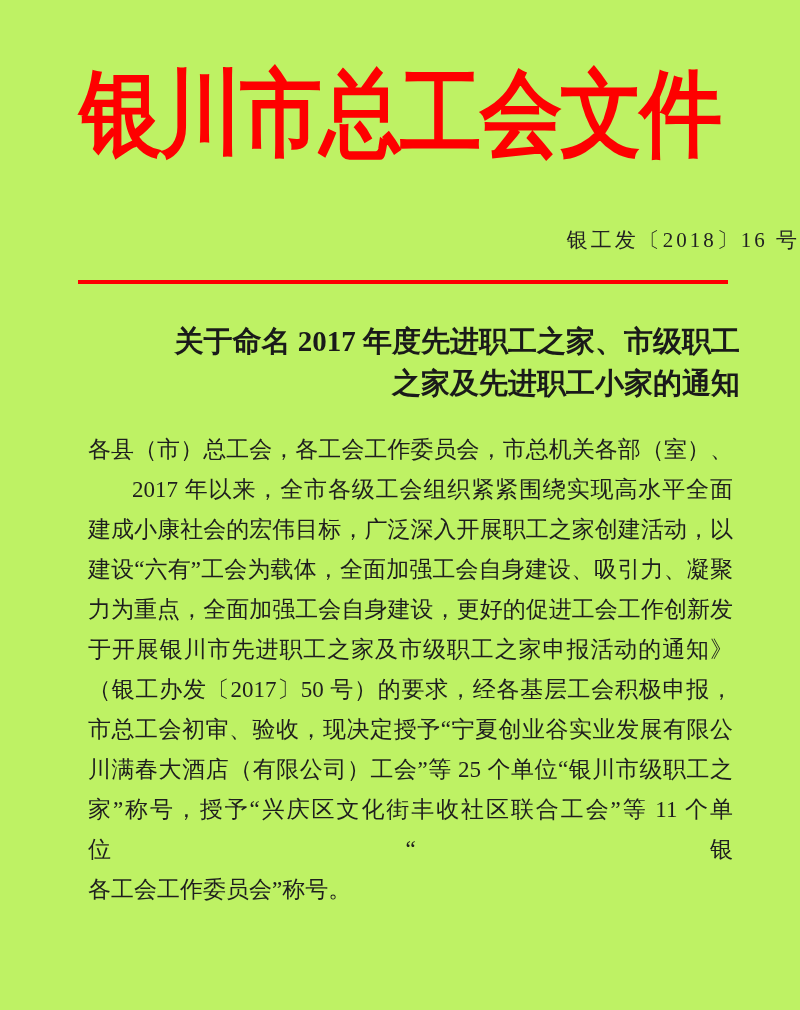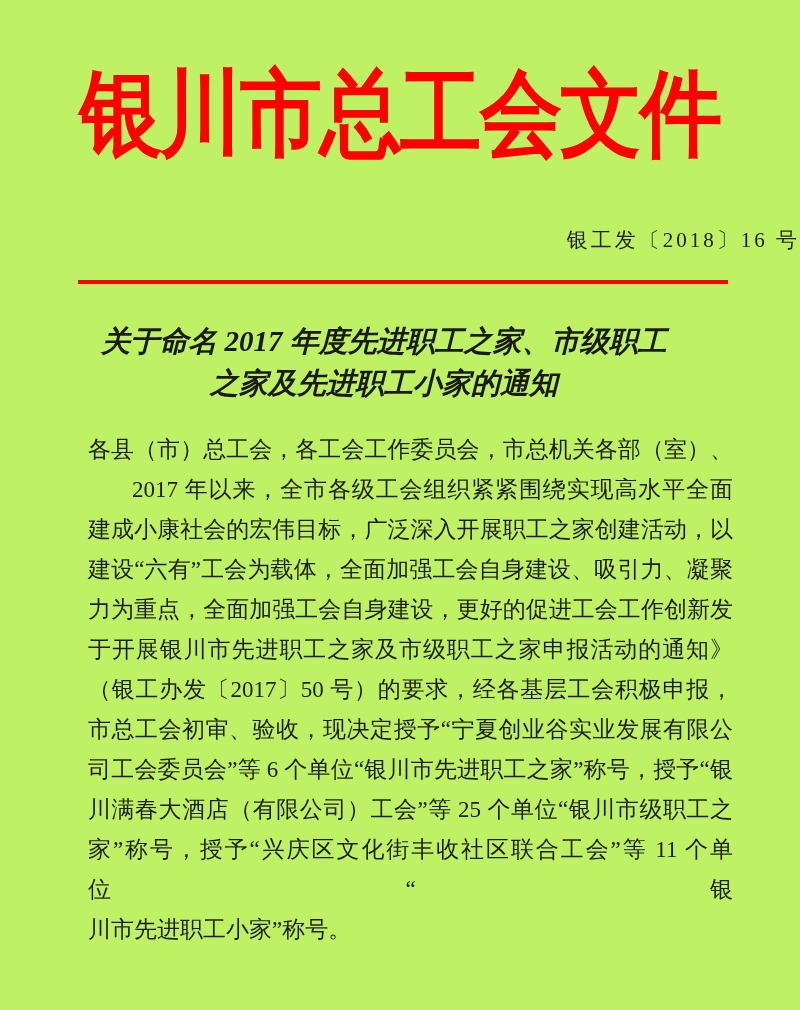--- a/index.html
+++ b/index.html
@@ -34,27 +34,26 @@
     font-size: 21px;
     letter-spacing: 3px;
     color: #222222;
   }
   .red-line {
     position: absolute; top: 280px; left: 78px;
     width: 650px; height: 4px;
     background: #fe0000;
   }
   .doc-title {
-    position: absolute; top: 320px; left: 44px;
+    position: absolute; top: 320px; left: 60px;
     width: 680px;
-    text-align: center;
+    text-align: right;
     font-size: 29px; font-weight: bold;
     line-height: 42px;
     color: #1a1a1a;
-    font-style: italic;
   }
   .body-text {
     position: absolute; top: 430px; left: 88px;
     width: 645px;
     font-size: 23px;
     line-height: 40px;
     color: #1e1e1e;
   }
   .line {
     text-align: justify;
@@ -86,19 +85,18 @@
   <div class="body-text">
     <div class="line">各县（市）总工会，各工会工作委员会，市总机关各部（室）、</div>
 
     <div class="line indent">2017 年以来，全市各级工会组织紧紧围绕实现高水平全面</div>
     <div class="line">建成小康社会的宏伟目标，广泛深入开展职工之家创建活动，以</div>
     <div class="line">建设“六有”工会为载体，全面加强工会自身建设、吸引力、凝聚</div>
     <div class="line">力为重点，全面加强工会自身建设，更好的促进工会工作创新发</div>
     <div class="line">于开展银川市先进职工之家及市级职工之家申报活动的通知》</div>
     <div class="line">（银工办发〔2017〕50 号）的要求，经各基层工会积极申报，</div>
     <div class="line">市总工会初审、验收，现决定授予“宁夏创业谷实业发展有限公</div>
-    <div class="line">司工会委员会”等 6 个单位“银川市先进职工之家”称号，授予“银</div>
     <div class="line">川满春大酒店（有限公司）工会”等 25 个单位“银川市级职工之</div>
     <div class="line">家”称号，授予“兴庆区文化街丰收社区联合工会”等 11 个单位“银</div>
-    <div class="line no-just">川市先进职工小家”称号。</div>
+    <div class="line no-just">各工会工作委员会”称号。</div>
   </div>
 
 </div>
 
 </body></html>

